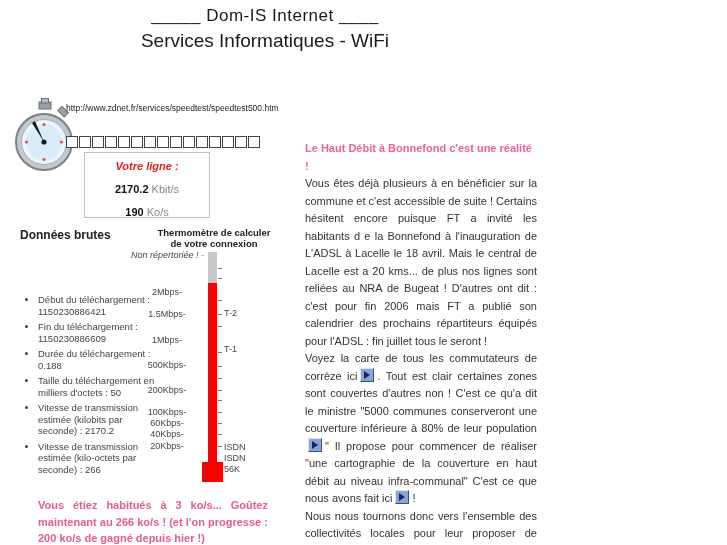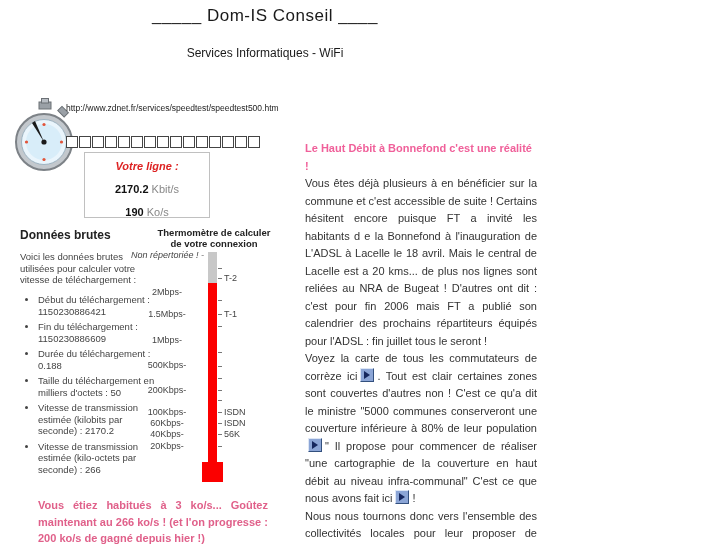--- a/index.html
+++ b/index.html
@@ -2,21 +2,21 @@
 <html><head>
 <meta charset="utf-8">
 <style>
   html,body{margin:0;padding:0;background:#fff;}
   #page{position:relative;width:727px;height:545px;background:#fff;overflow:hidden;
         font-family:"Liberation Sans", sans-serif;color:#333;}
 
   
   .hdr{position:absolute;left:0;top:6px;width:530px;text-align:center;color:#1a1a1a;}
   .hdr .l1{font-size:17px;letter-spacing:.5px;}
-  .hdr .l2{font-size:12px;margin-top:20px;}
+  .hdr .l2{font-size:19px;margin-top:4px;}
 
   
   .url{position:absolute;left:66px;top:103px;font-size:8.5px;color:#222;}
   .test-head{position:absolute;left:67px;top:120px;font-size:12.5px;font-weight:bold;color:#111;}
   .squares{position:absolute;left:66px;top:136px;display:flex;gap:1px;}
   .squares span{width:10px;height:10px;border:1px solid #444;background:#fff;display:inline-block;}
   .result-box{position:absolute;left:84px;top:152px;width:124px;height:64px;border:1px solid #c0c0c0;
               background:#fff;text-align:center;}
   .result-label{font-size:11px;font-weight:bold;font-style:italic;margin-top:7px;}
   .result-line{font-size:11px;color:#888;margin-top:11px;}
@@ -34,21 +34,21 @@
 
   
   .thermo-title{position:absolute;left:150px;top:227px;width:128px;text-align:center;
                 font-size:9.5px;font-weight:bold;line-height:11px;color:#222;}
   .thermo-top-label{position:absolute;left:120px;top:250px;width:84px;text-align:right;
                     font-size:9px;font-style:italic;line-height:11px;color:#444;}
   .thermo-bar-gray{position:absolute;left:208px;top:252px;width:9px;height:31px;background:#c8c8c8;}
   .thermo-bar-red{position:absolute;left:208px;top:283px;width:9px;height:180px;background:#fb0000;}
   .thermo-bulb{position:absolute;left:202px;top:462px;width:21px;height:20px;background:#fb0000;}
   .scale-label{position:absolute;width:78px;right:auto;text-align:center;font-size:9px;color:#444;}
-  .marker-label{position:absolute;left:224px;font-size:9px;color:#444;}
+  .marker-label{position:absolute;left:224px;font-size:9px;color:#444;margin-top:35px;}
   .tick{position:absolute;width:4px;height:1px;background:#777;}
 
   
   .article{position:absolute;left:305px;top:140px;width:232px;font-size:11px;line-height:17.5px;
            text-align:justify;color:#333;}
   .article .head{color:#f0609a;font-weight:bold;text-align:left;}
   .art-icon{display:inline-block;width:12px;height:12px;vertical-align:-2px;margin:0 3px;
             background:#8ba5d6;border-top:1px solid #dde6f5;border-left:1px solid #dde6f5;
             border-right:1px solid #33507e;border-bottom:1px solid #33507e;position:relative;cursor:pointer;}
   .art-icon::after{content:"";position:absolute;left:3px;top:2px;border-left:6px solid #15275e;
@@ -57,21 +57,21 @@
   
   .footer-note{position:absolute;left:38px;top:497px;width:230px;font-size:11px;line-height:16.5px;
                font-weight:bold;color:#e0608a;text-align:justify;}
 </style>
 </head>
 <body>
 
 <div id="page">
 
   <div class="hdr">
-    <div class="l1">_____ Dom-IS   Conseil ____</div>
+    <div class="l1">_____ Dom-IS   Internet ____</div>
     <div class="l2">Services Informatiques - WiFi</div>
   </div>
 
   <svg class="stopwatch" width="62" height="78" viewBox="0 0 62 78">
     <rect x="25" y="4" width="12" height="7" fill="#9aa0a6" stroke="#6b7075"></rect>
     <rect x="27.5" y="0.5" width="7" height="4.5" fill="#b9bec4" stroke="#6b7075"></rect>
     <g transform="rotate(45 48 14)">
       <rect x="44" y="10" width="9" height="6" fill="#9aa0a6" stroke="#6b7075"></rect>
     </g>
     <circle cx="30" cy="44" r="28" fill="#c3c8cd" stroke="#7d8287" stroke-width="2"></circle>
@@ -110,21 +110,20 @@
       <b>2170.2</b>
       <span>Kbit/s</span>
     </div>
     <div class="result-line">
       <b>190</b>
       <span>Ko/s</span>
     </div>
   </div>
 
   <div class="raw-head">Données brutes</div>
-  <div class="raw-intro">Voici les données brutes utilisées pour calculer votre vitesse de téléchargement :</div>
   <ul class="raw-list">
     <li>Début du téléchargement : 1150230886421</li>
     <li>Fin du téléchargement : 1150230886609</li>
     <li>Durée du téléchargement : 0.188</li>
     <li>Taille du téléchargement en milliers d'octets : 50</li>
     <li>Vitesse de transmission estimée (kilobits par seconde) : 2170.2</li>
     <li>Vitesse de transmission estimée (kilo-octets par seconde) : 266</li>
   </ul>
 
   <div class="thermo-title">

